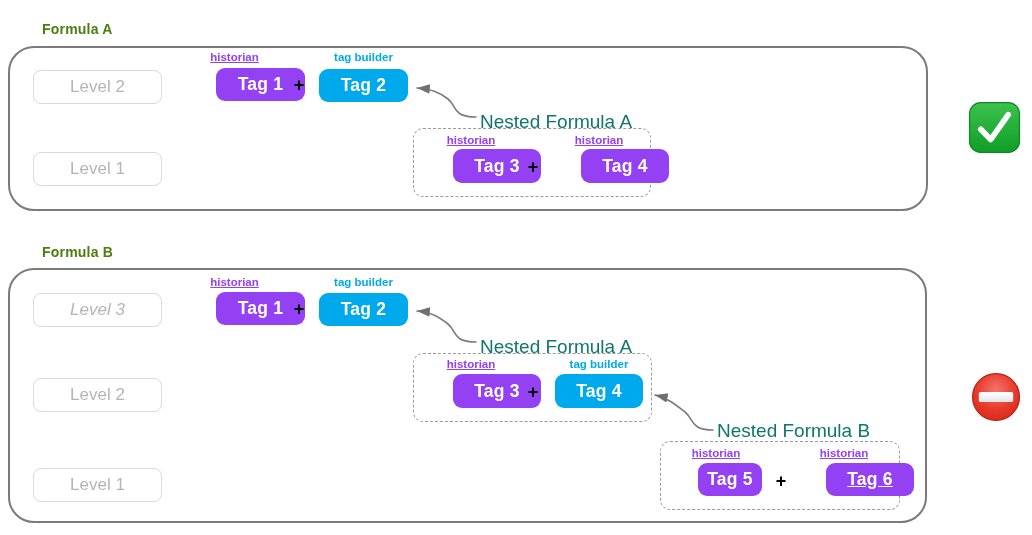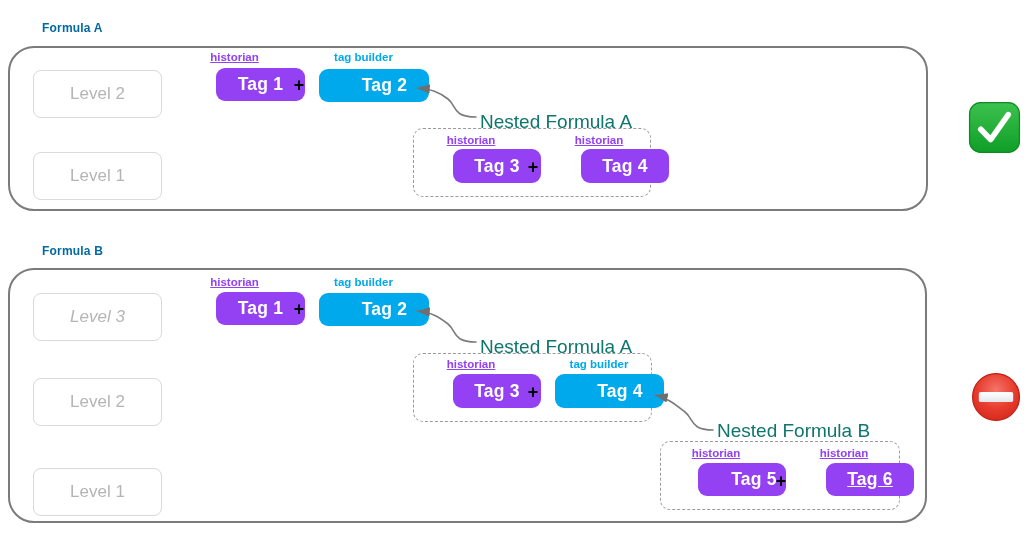--- a/index.html
+++ b/index.html
@@ -2,45 +2,45 @@
 <html style="--historian-purple: #9440F3; --tag-builder-blue: #00A9EC; --frame-gray: #7b7b7b;"><head>
 <meta charset="utf-8">
 <style>
   html,body{margin:0;padding:0;}
   body{
     width:1032px;height:535px;position:relative;overflow:hidden;
     background:#ffffff;
     font-family:"Liberation Sans", sans-serif;
   }
   .section-title{
-    position:absolute;font-size:12px;font-weight:bold;color:#0369a1;letter-spacing:.2px;
+    position:absolute;font-size:14px;font-weight:bold;color:#4d7c0f;letter-spacing:.2px;
   }
   .frame{
     position:absolute;border:2.5px solid var(--frame-gray,#7b7b7b);
     border-radius:26px;background:#fff;box-sizing:border-box;
   }
   .level-box{
-    position:absolute;width:129px;height:48px;box-sizing:border-box;
+    position:absolute;width:129px;height:34px;box-sizing:border-box;
     border:1.5px solid #d9d9d9;border-radius:8px;background:#fff;
     display:flex;align-items:center;justify-content:center;
     color:#b5b5b5;font-size:17px;
   }
   .type-label{
     position:absolute;width:89px;text-align:center;
     font-size:11.5px;font-weight:bold;
   }
   .type-label.purple{color:var(--historian-purple,#9440F3);text-decoration:underline;}
   .type-label.blue{color:var(--tag-builder-blue,#00A9EC);}
   .tag{
     position:absolute;width:89px;height:33px;border-radius:9px;
     display:flex;align-items:center;justify-content:center;
     color:#fff;font-size:17.5px;font-weight:bold;letter-spacing:.2px;
   }
   .tag.purple{background:var(--historian-purple,#9440F3);margin-left:26px;}
-  .tag.blue{background:var(--tag-builder-blue,#00A9EC);padding-left:21px;}
+  .tag.blue{background:var(--tag-builder-blue,#00A9EC);}
   .plus{
     position:absolute;width:18px;text-align:center;
     font-size:18px;font-weight:800;color:#000;
   }
   .dashed-box{
     position:absolute;border:1.5px dashed #9a9a9a;border-radius:10px;
     box-sizing:border-box;background:transparent;
   }
   .callout{
     position:absolute;font-size:19px;color:#0f766e;white-space:nowrap;
@@ -117,21 +117,21 @@
 <div class="plus" style="left:524px;top:382px;">+</div>
 
 <div class="type-label blue" style="left:555px;top:358px;width:88px;">tag builder</div>
 <div class="tag blue" style="left:555px;top:374px;width:88px;height:34px;">Tag 4</div>
 
 <div class="callout" style="left:717px;top:420px;">Nested Formula B</div>
 
 <div class="dashed-box" style="left:660px;top:441px;width:240px;height:69px;"></div>
 
 <div class="type-label purple" style="left:672px;top:447px;width:88px;">historian</div>
-<div class="tag purple" style="left:672px;top:463px;width:64px;padding-left:24px;">Tag 5</div>
+<div class="tag purple" style="left:672px;top:463px;width:64px;">Tag 5</div>
 
 <div class="plus" style="left:772px;top:471px;">+</div>
 
 <div class="type-label purple" style="left:800px;top:447px;width:88px;">historian</div>
 <div class="tag purple" style="left:800px;top:463px;width:88px;text-decoration:underline;">Tag 6</div>
 
 <div class="status-icon" style="left:971px;top:372px;">
   <svg width="50" height="50" viewBox="0 0 64 64">
     <defs>
       <radialGradient id="gno" cx="0.5" cy="0.35" r="0.75">

